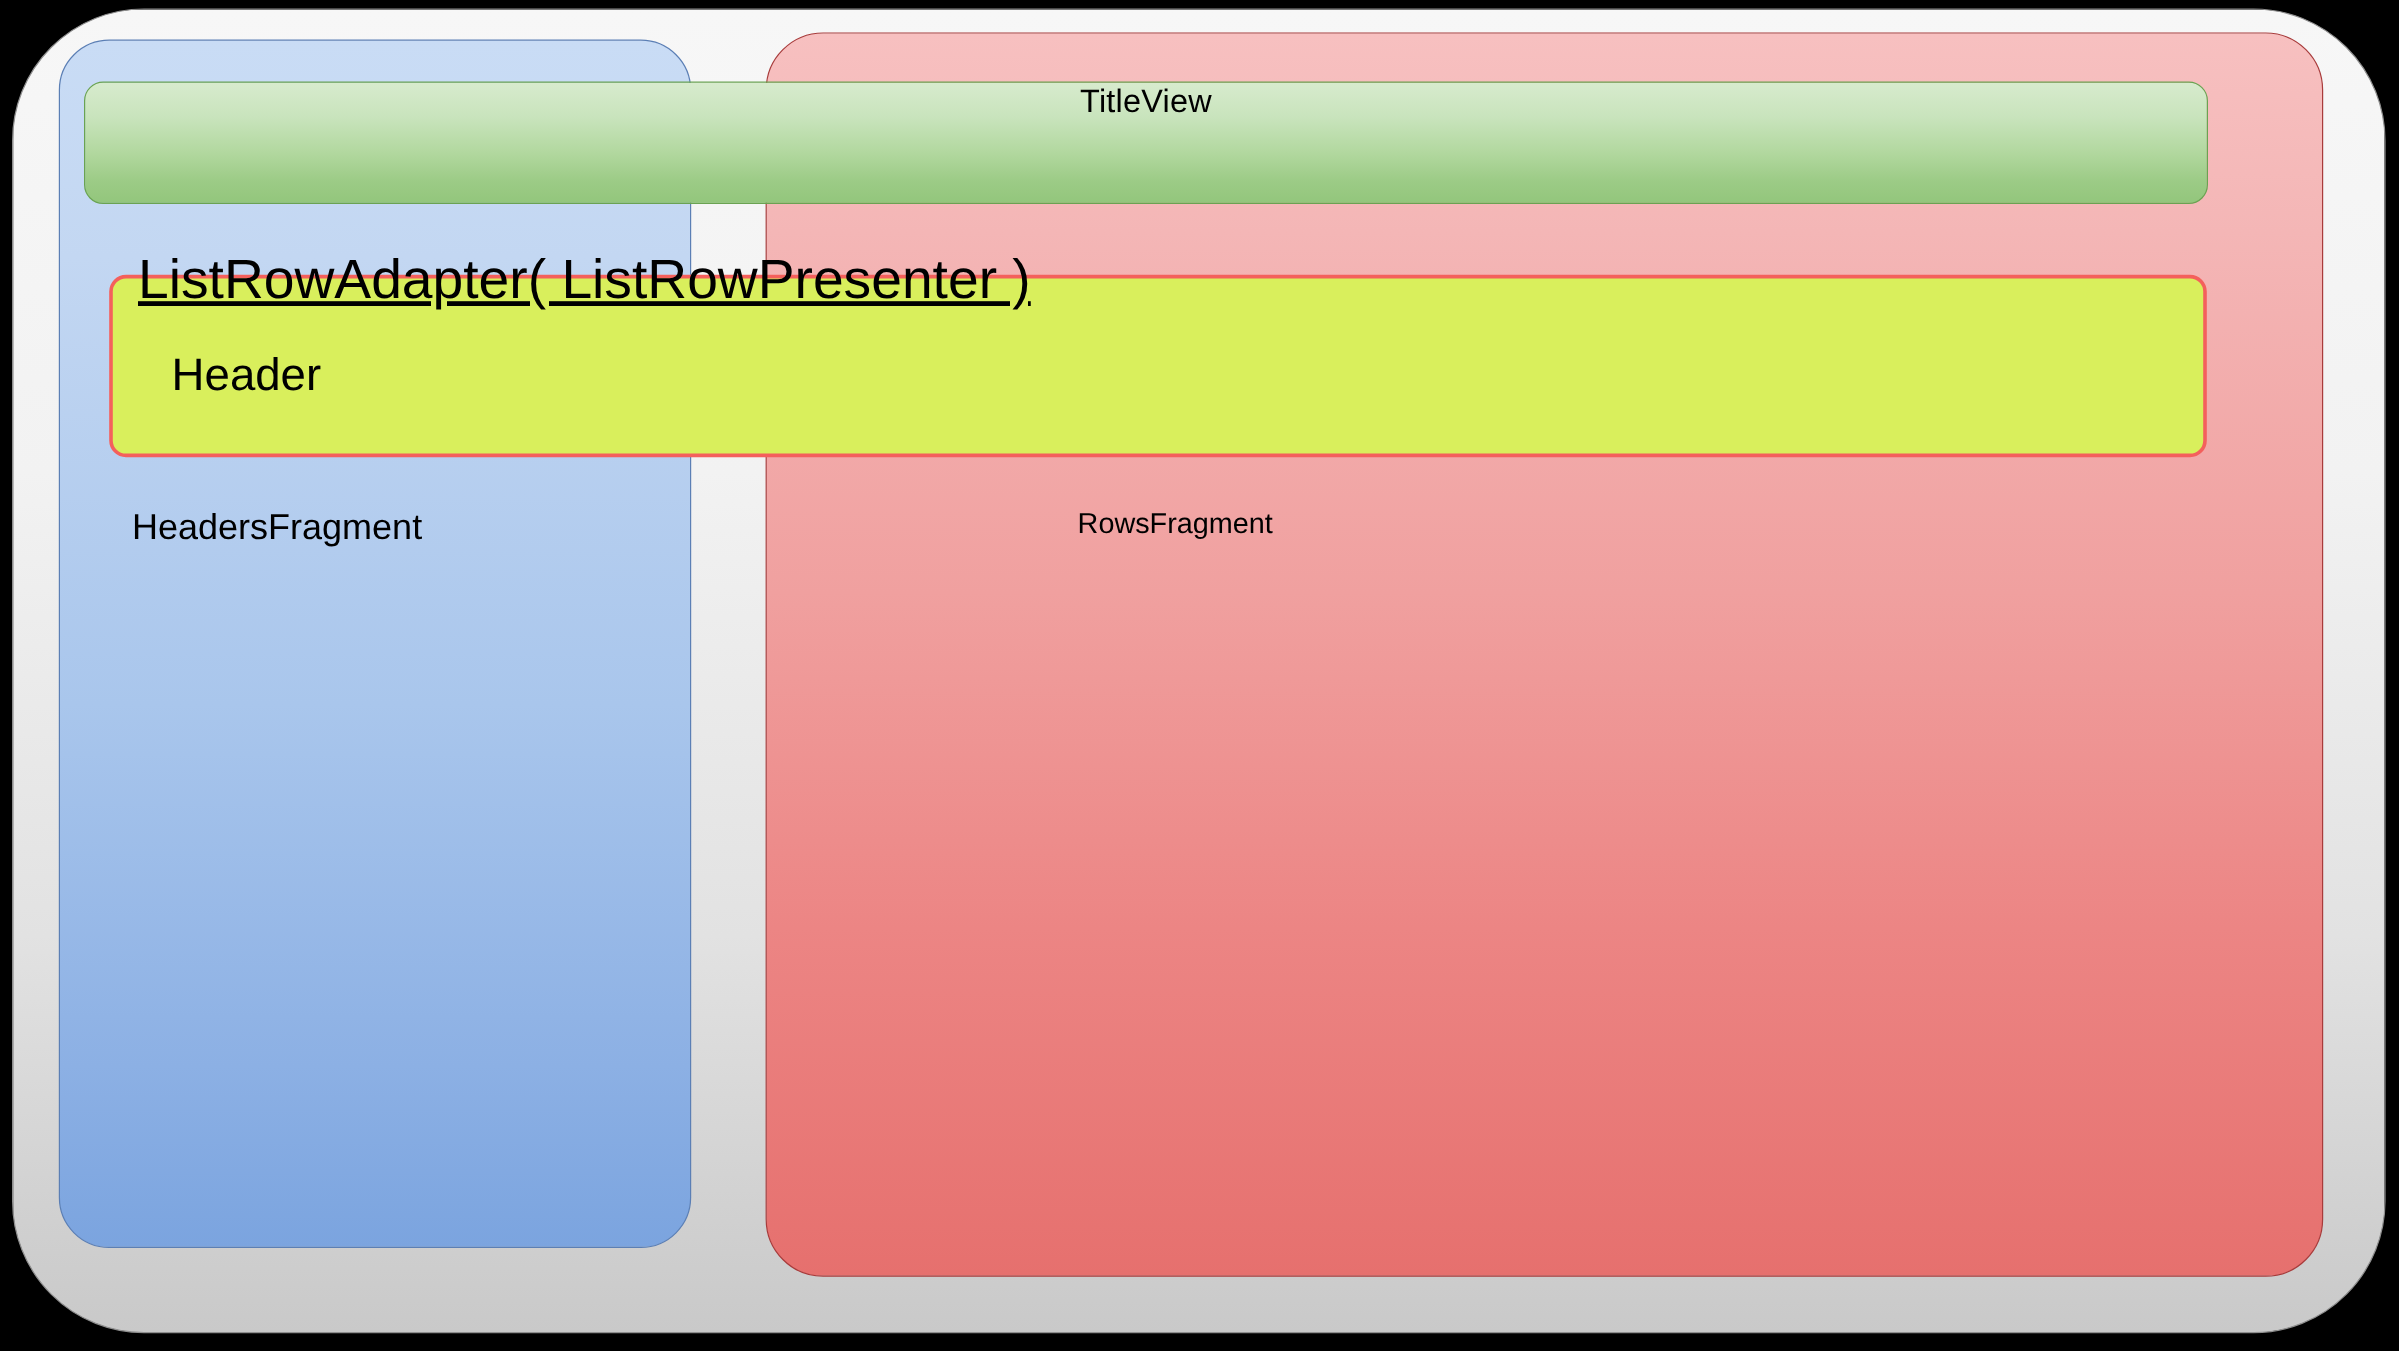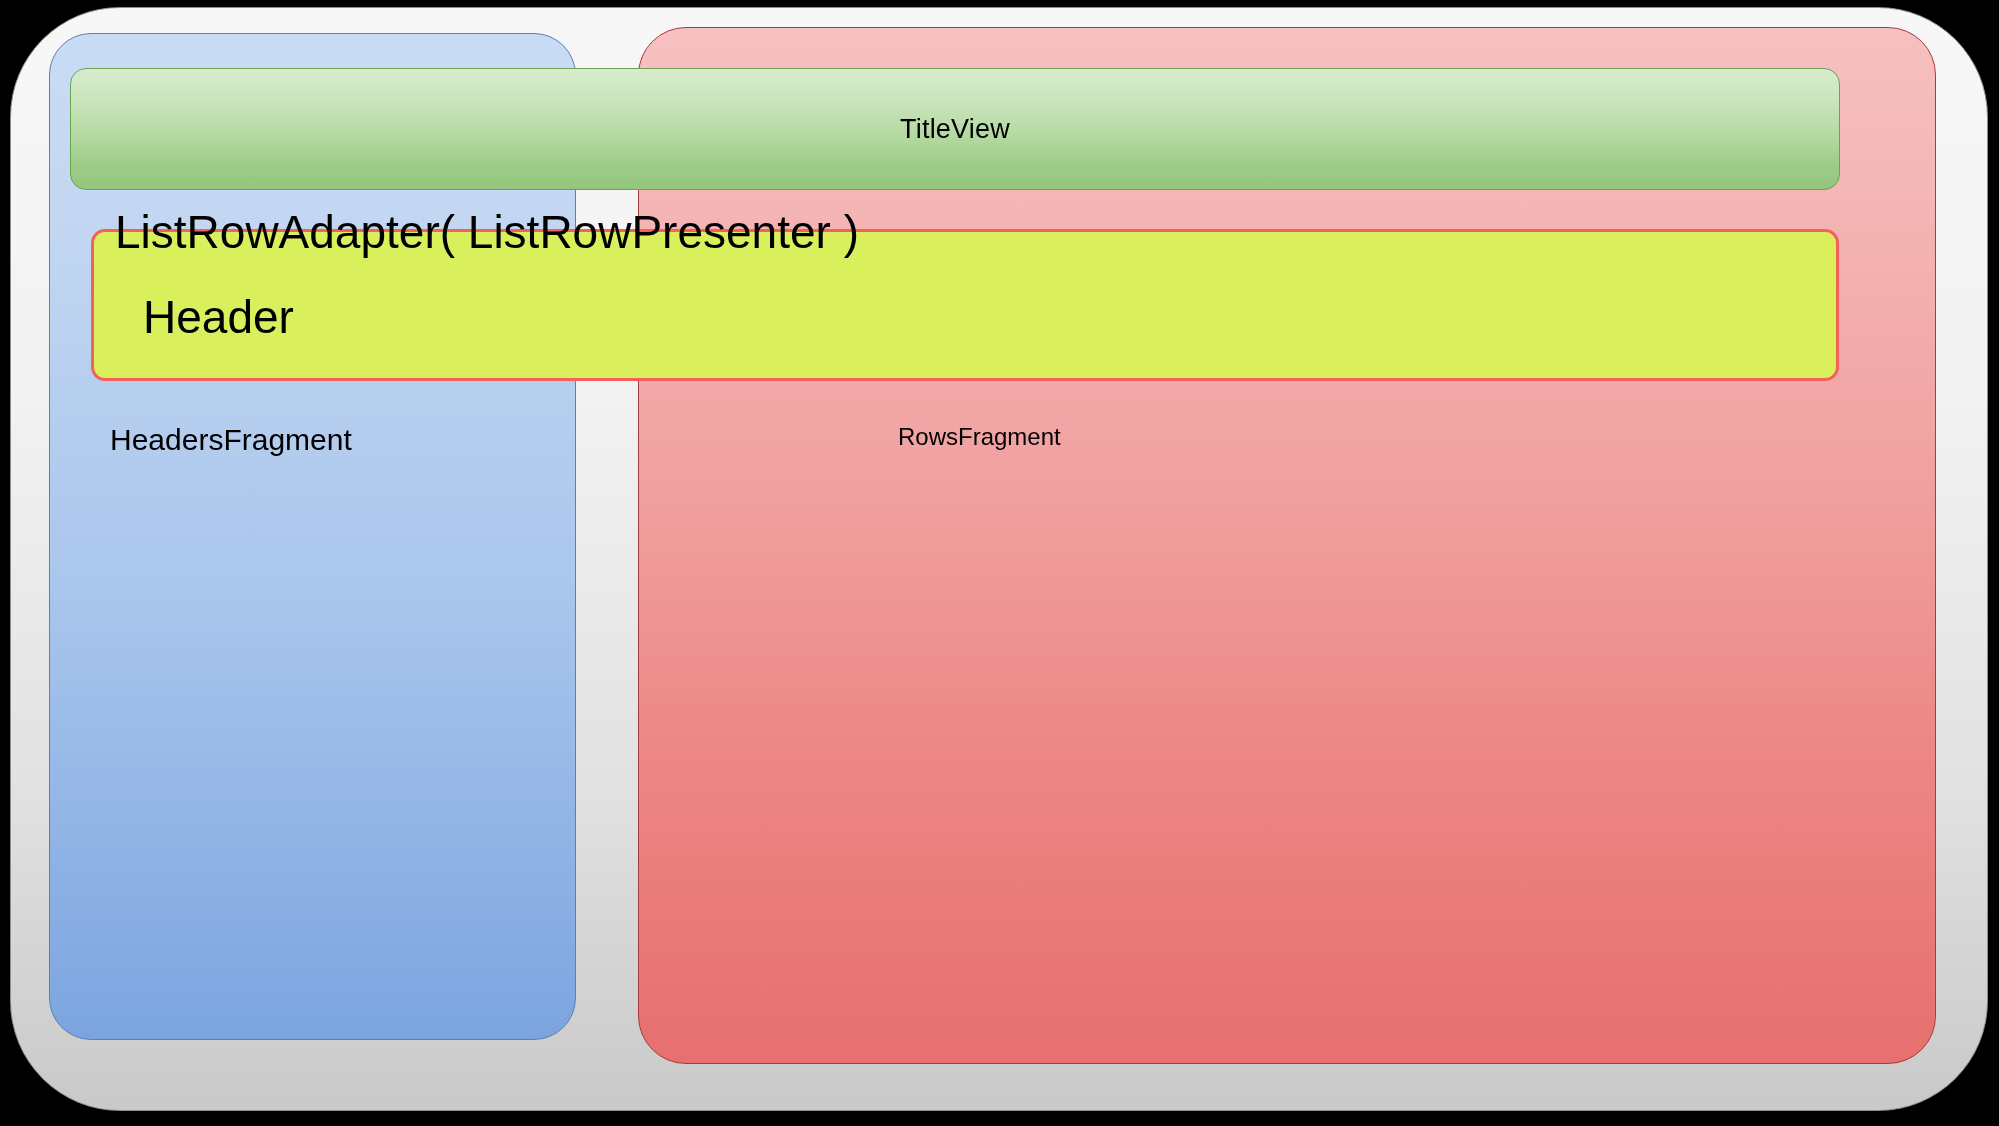--- a/index.html
+++ b/index.html
@@ -61,27 +61,26 @@
     border: 1px solid #a83b3b;
     box-sizing: border-box;
   }
 
   
   .title-view {
     position: absolute;
     left: 70px;
     top: 68px;
     width: 1770px;
-    height: 122px;
+    height: 102px;
     border-radius: 16px;
     background: linear-gradient(180deg, #d7ebcd 0%, #c9e4bd 28%, #b2d89f 58%, #9ccb86 82%, #93c67c 100%);
     border: 1px solid #6aa352;
     box-sizing: border-box;
     display: flex;
-    align-items: center;
     justify-content: center;
   }
   .title-view-label {
     font-size: 27px;
     color: #000000;
     font-weight: normal;
     letter-spacing: 0.2px;
   }
 
   
@@ -102,26 +101,27 @@
     position: absolute;
     color: #000000;
     white-space: nowrap;
     line-height: 1;
   }
 
   .lbl-listrowadapter-presenter {
     left: 115px;
     top: 209px;
     font-size: 46px;
+    text-decoration: underline;
   }
 
   .lbl-header {
     left: 143px;
     top: 294px;
-    font-size: 46px;
+    font-size: 38px;
   }
 
   .lbl-listrowadapter-card {
     left: 614px;
     top: 293px;
     font-size: 46px;
   }
 
   .lbl-headers-fragment {
     left: 110px;

